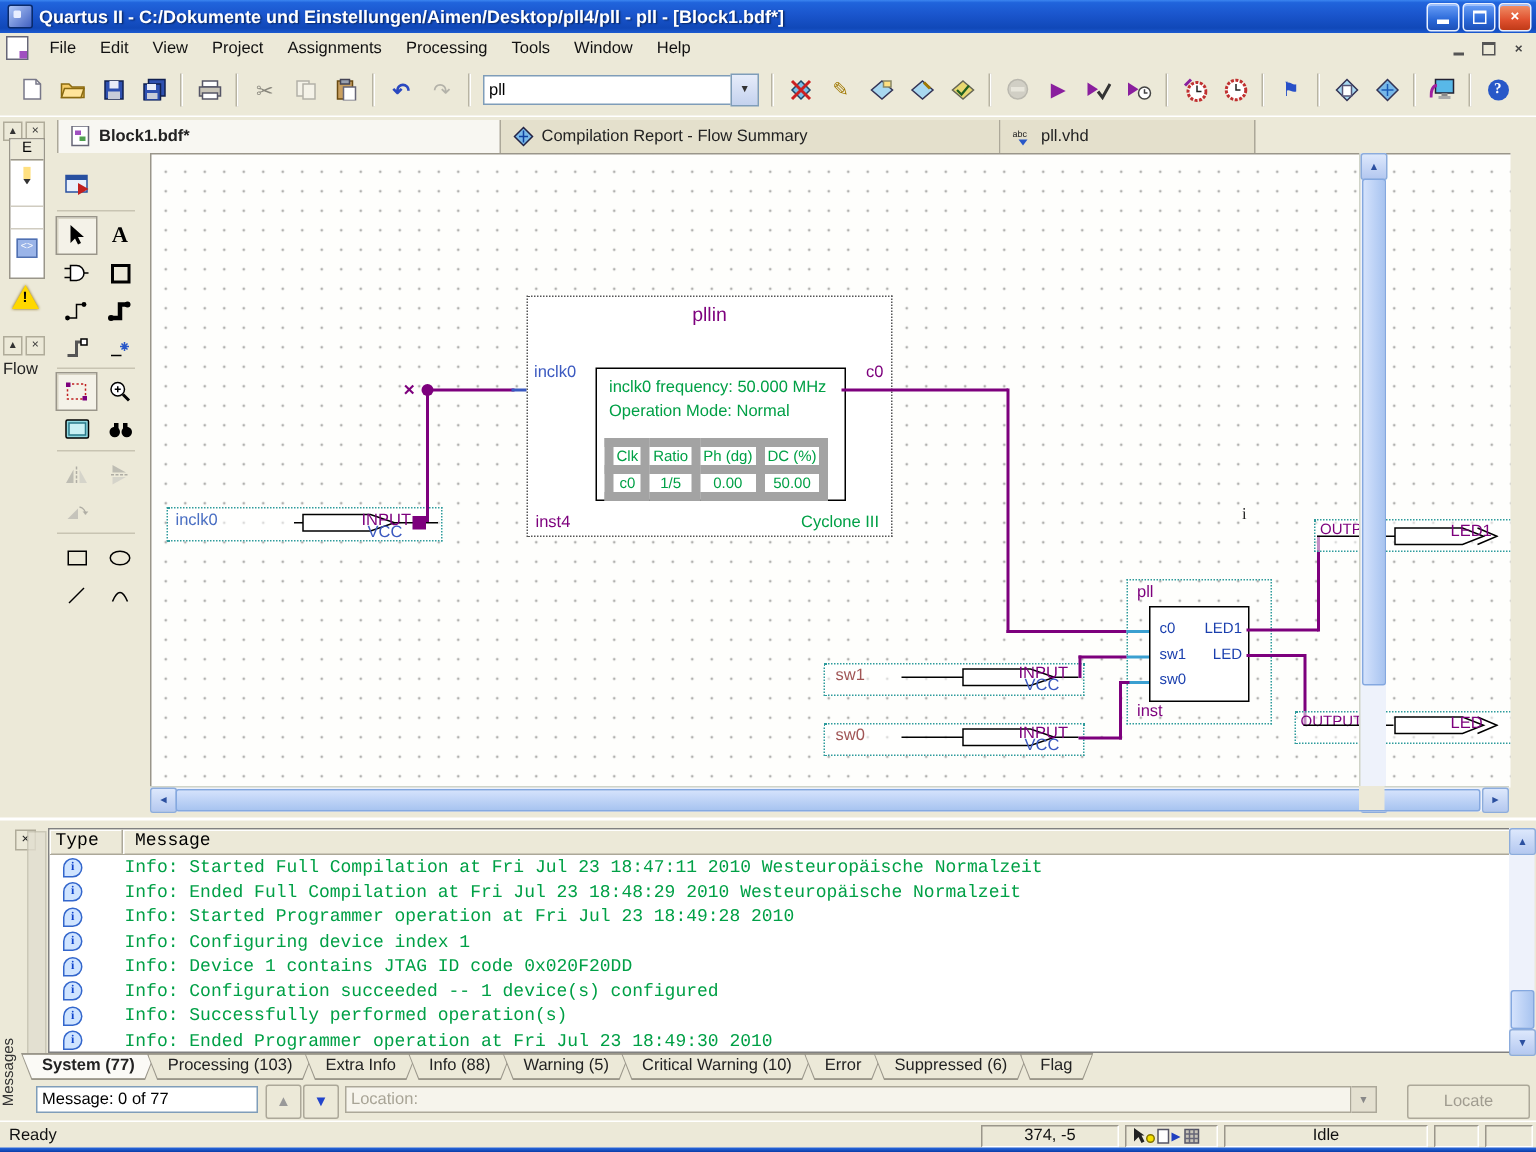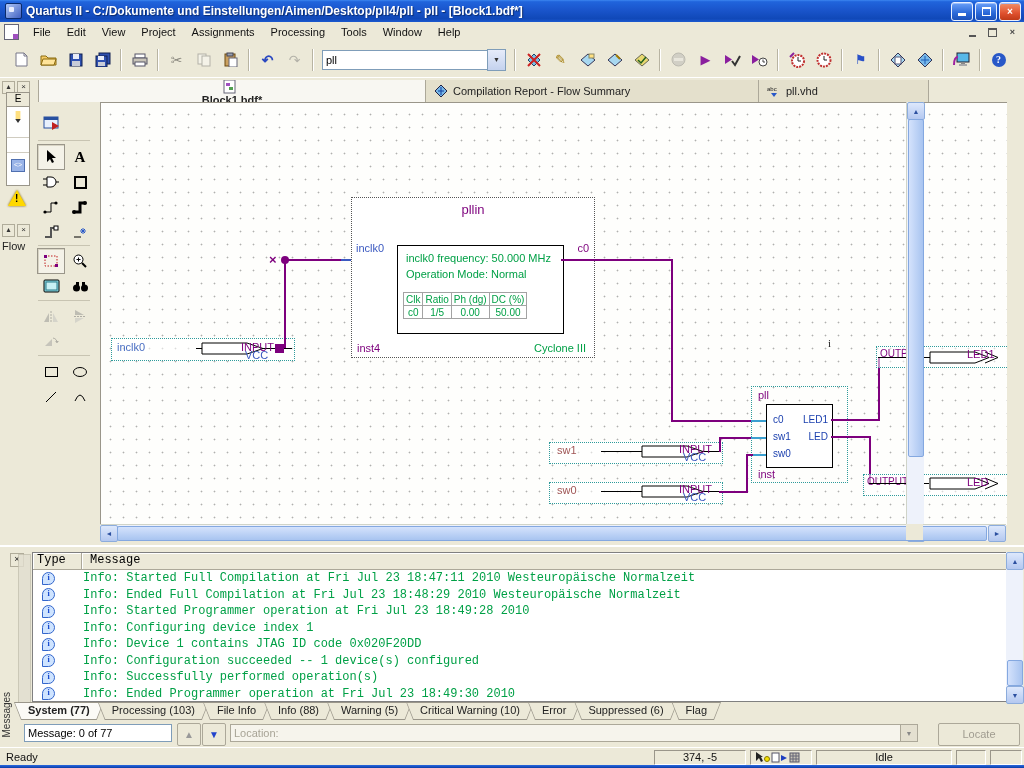--- a/index.html
+++ b/index.html
@@ -93,21 +93,21 @@
   .smalltxt{position:absolute;font-size:11px;letter-spacing:0;}
   .handle{position:absolute;width:9px;height:9px;background:#7d007d;}
   .jdot{position:absolute;width:8px;height:8px;border-radius:50%;background:#7d007d;}
   .jx{position:absolute;color:#7d007d;font-size:13px;font-weight:bold;line-height:1;}
   .blockouter{position:absolute;border:1px dotted #555;background:#fff;}
   .blockouter.teal{border-color:#2e9b9b;background:transparent;}
   .btitle{position:absolute;color:#7d007d;}
   .innerbox{position:absolute;border:1px solid #000;background:#fff;}
   .green{color:#00a046;}
   .ptable{border-collapse:collapse;font-size:10px;color:#00a046;}
-  .ptable td{border:1px solid #a3a3a3;text-align:center;padding:0 2px;height:12px;}
+  .ptable td{border:6px solid #a3a3a3;text-align:center;padding:0 2px;height:12px;}
   .portlbl{position:absolute;font-size:10px;color:#1a3fae;}
   .straybar{position:absolute;font-family:"Liberation Serif",serif;font-size:11px;color:#222;}
 
   
   .vsb{position:absolute;left:906px;top:0;width:17px;height:438px;background:#eef2fb;border-left:1px solid #d0d4c8;}
   .hsb{position:absolute;left:0px;top:422px;width:906px;height:16px;background:#eef2fb;border-top:1px solid #d0d4c8;}
   .sbtn{position:absolute;background:linear-gradient(180deg,#dde8fc,#b4c8f0);border:1px solid #8cacdc;border-radius:2px;color:#2c50a0;font-size:7px;display:flex;align-items:center;justify-content:center;}
   .sthumb{position:absolute;background:linear-gradient(90deg,#d4e2fc,#a8c4f0);border:1px solid #84a8e0;border-radius:2px;}
   .sthumb.h{background:linear-gradient(180deg,#d4e2fc,#a8c4f0);}
   .sbcorner{position:absolute;left:906px;top:422px;width:17px;height:16px;background:#ece9d8;}
@@ -364,21 +364,21 @@
     <span class="tbtn">
         <span class="helpcircle">?</span>
       </span>
   </div>
 
   <div class="tabbar">
     <span class="dockmini">
       <span>▴</span>
       <span>×</span>
     </span>
-    <span class="dtab first active" style="width:388px;flex-direction:column;">
+    <span class="dtab first active" style="width:296px;">
       <svg class="ticon" viewBox="0 0 14 14">
           <rect x="1" y="0" width="11" height="13" fill="#fff" stroke="#667"></rect>
           <rect x="3" y="3" width="4" height="3" fill="#a050c0"></rect>
           <rect x="6" y="7" width="4" height="3" fill="#50a050"></rect>
         </svg>
       <span>Block1.bdf*</span>
     </span>
     <span class="dtab" style="width:333px;">
       <svg class="ticon" viewBox="0 0 14 14">
           <polygon points="7,1 13,7 7,13 1,7" fill="#78b8e8" stroke="#224"></polygon>
@@ -740,21 +740,21 @@
       <span class="mtab">
           <span class="shape">
             <span class="in"></span>
           </span>
           <span class="lbl">Processing (103)</span>
         </span>
       <span class="mtab">
           <span class="shape">
             <span class="in"></span>
           </span>
-          <span class="lbl">File Info</span>
+          <span class="lbl">Extra Info</span>
         </span>
       <span class="mtab">
           <span class="shape">
             <span class="in"></span>
           </span>
           <span class="lbl">Info (88)</span>
         </span>
       <span class="mtab">
           <span class="shape">
             <span class="in"></span>

